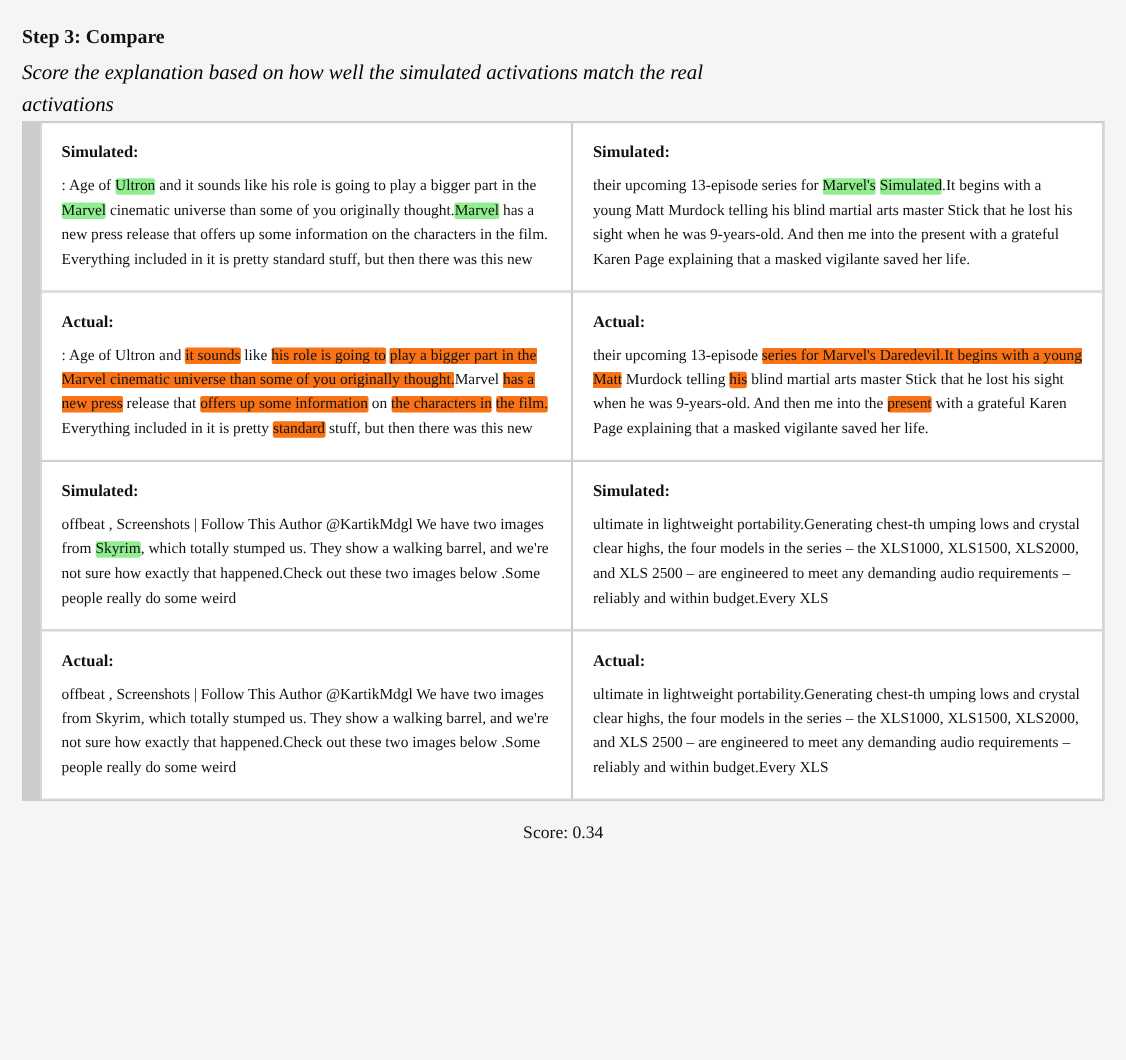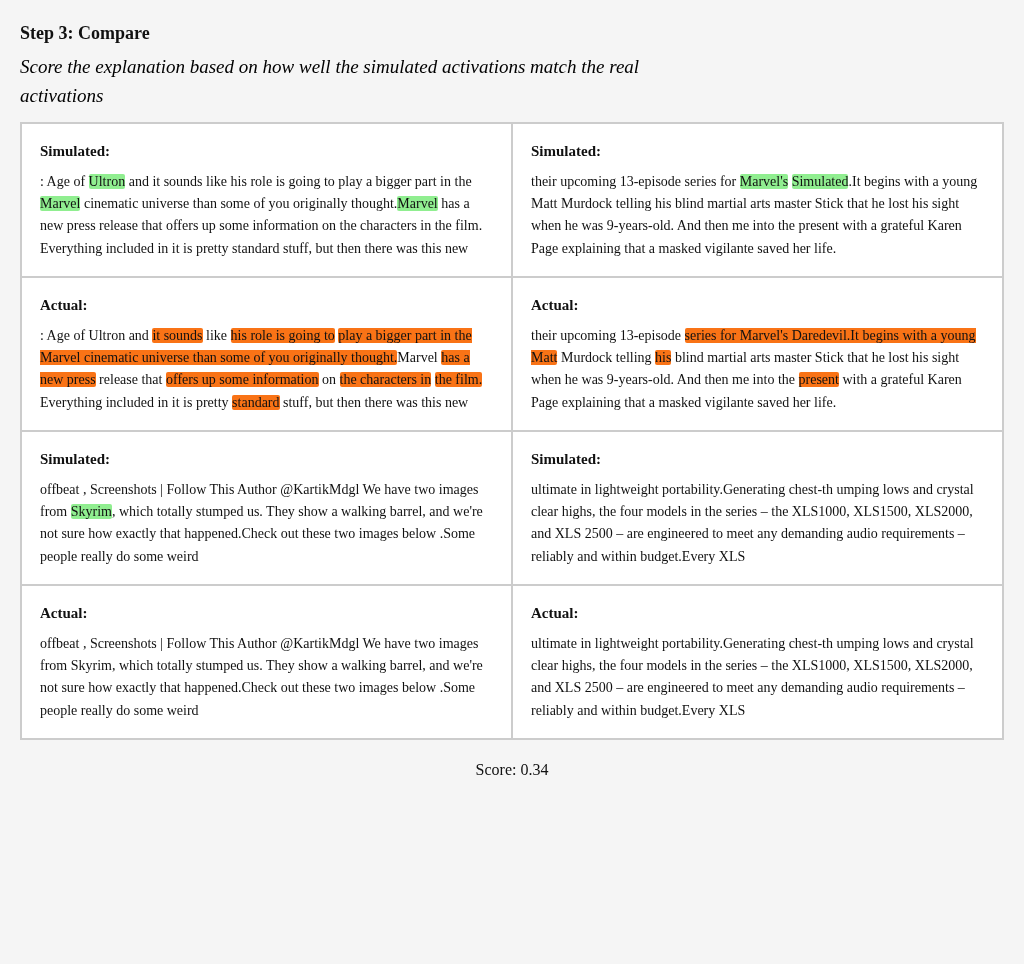--- a/index.html
+++ b/index.html
@@ -10,39 +10,40 @@
       color: #111;
       font-size: 15px;
       line-height: 1.5;
     }
     .page-container {
       max-width: 1000px;
       margin: 0 auto;
       background: #f5f5f5;
     }
     .header {
-      margin-bottom: 12px;
+      margin-bottom: 0;
     }
     .step-title {
       font-size: 18px;
       font-weight: bold;
       margin-bottom: 6px;
     }
     .step-description {
       font-size: 19px;
       color: #000000;
       max-width: 680px;
       font-style: italic;
     }
     .grid {
       display: grid;
       grid-template-columns: 1fr 1fr;
       gap: 0;
       border: 1px solid #ccc;
       background: #ccc;
+      padding-left: 16px;
     }
     .cell {
       background: #fff;
       padding: 16px 18px;
       border: 1px solid #ccc;
     }
     .cell-label {
       font-weight: bold;
       font-size: 15px;
       margin-bottom: 8px;

